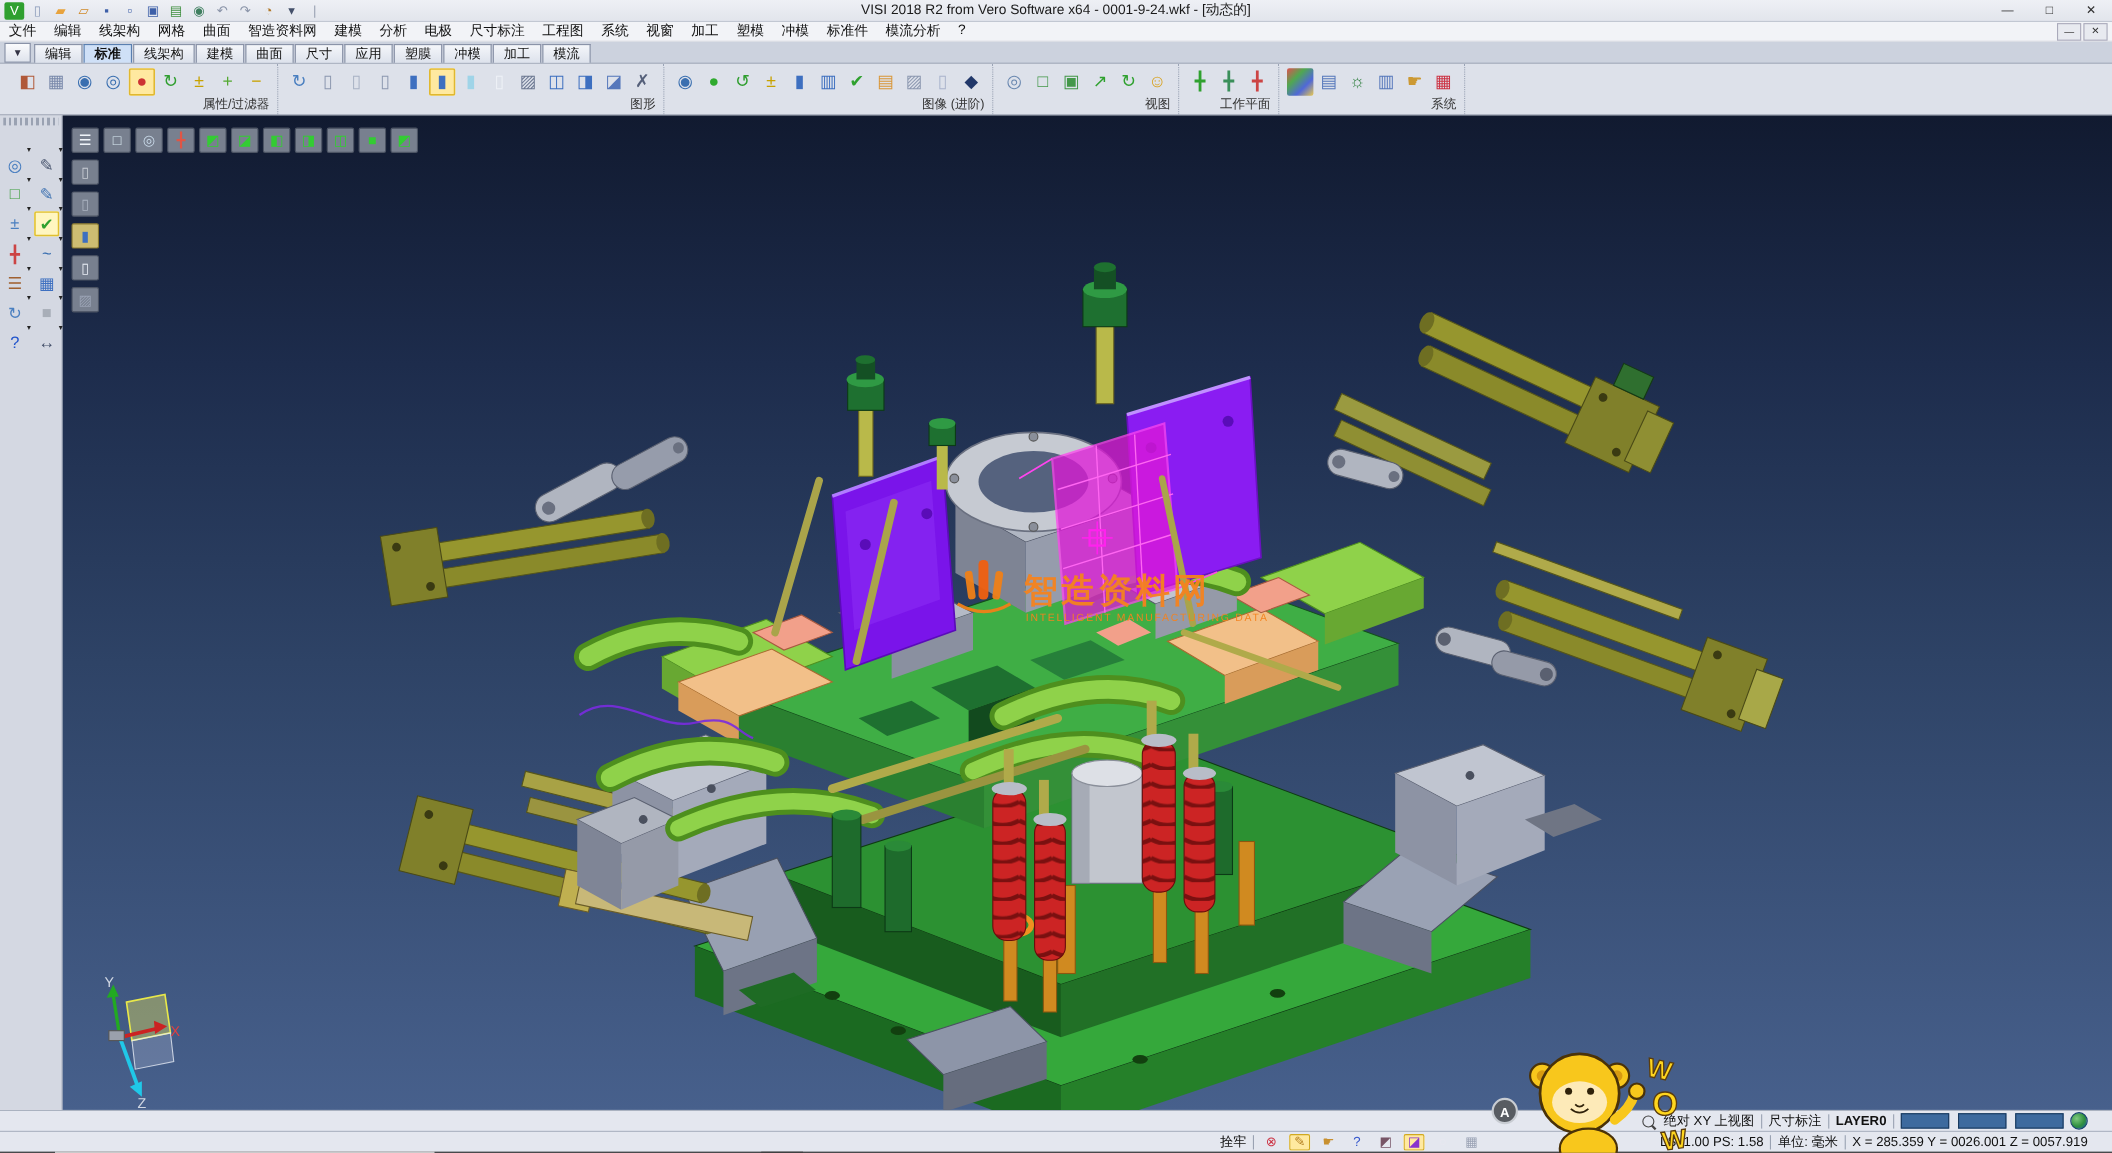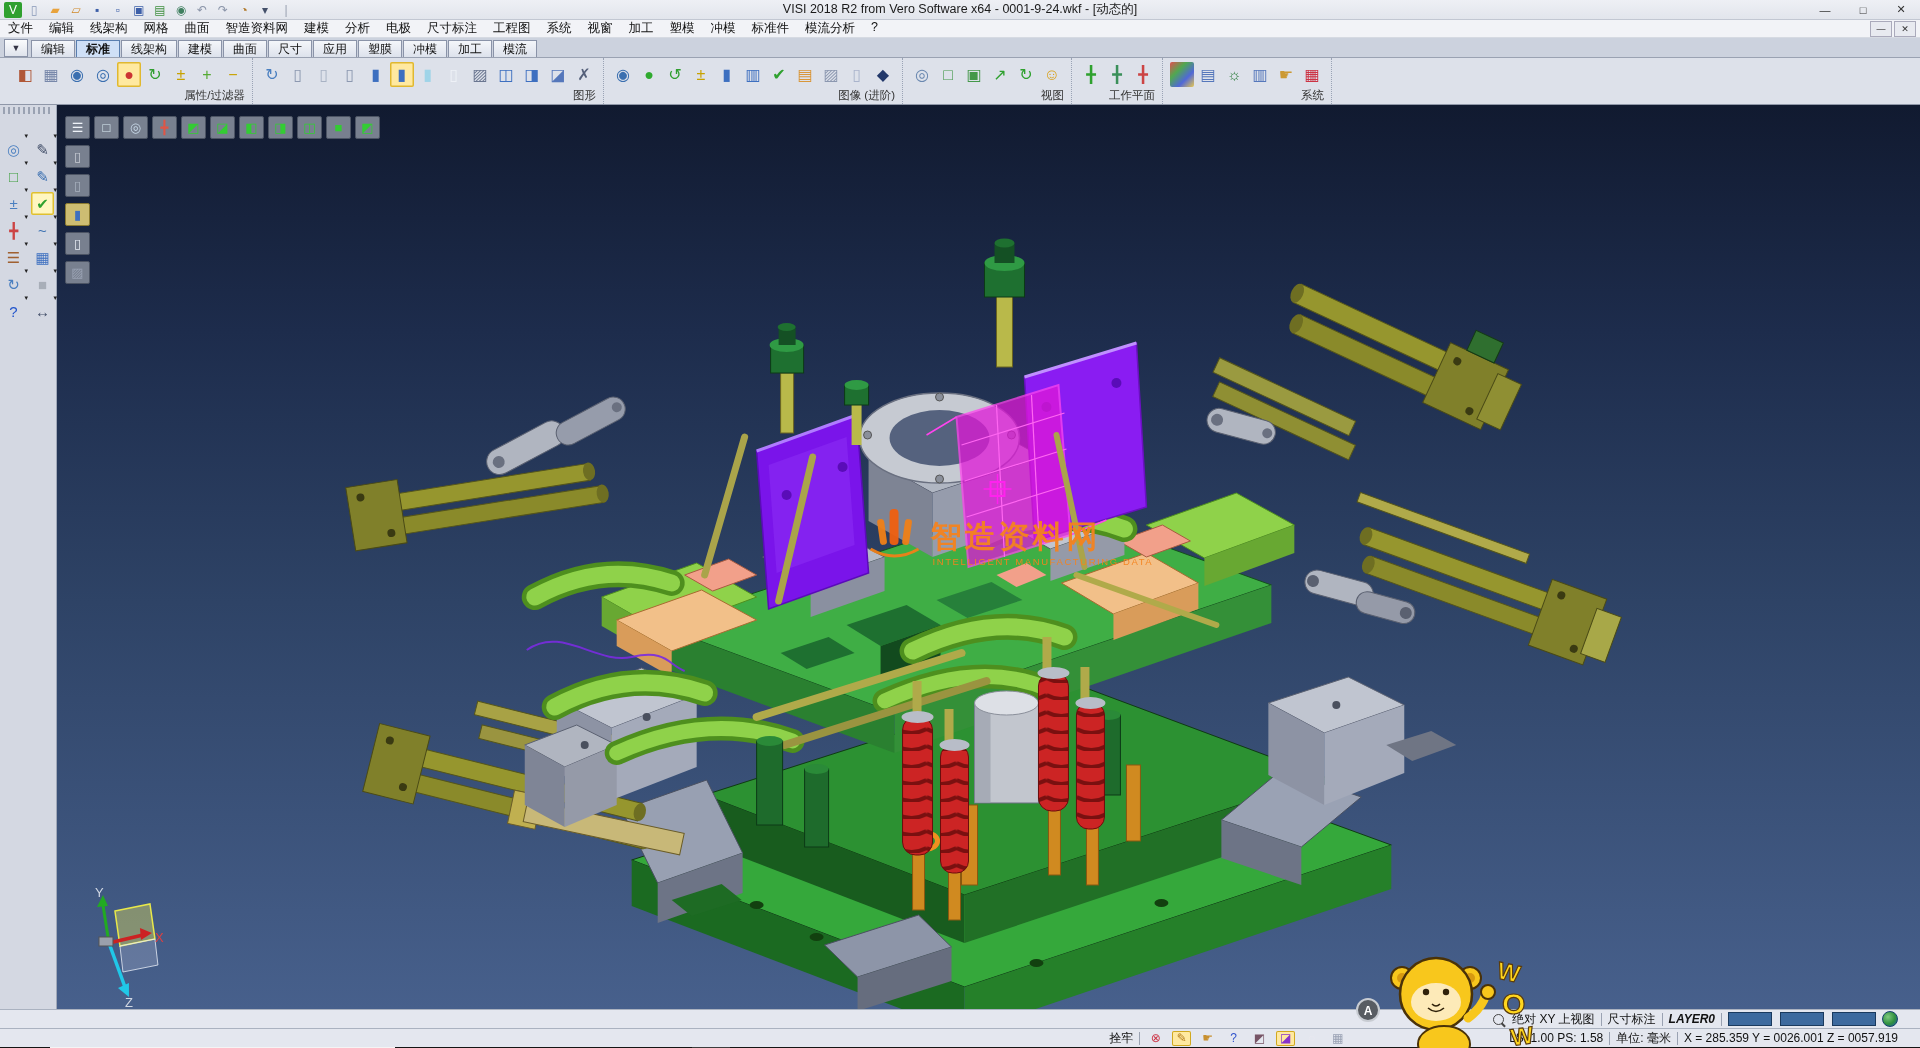--- a/index.html
+++ b/index.html
@@ -67,21 +67,21 @@
   
   .statusbar{height:18px;background:#e4e7ef;border-top:1px solid #aab2c0;display:flex;align-items:center;
     justify-content:flex-end;font-size:12px;color:#111;padding-right:22px;gap:6px;}
   .vdiv{width:1px;height:13px;background:#9aa2b2;}
   .st-icon{width:19px;height:15px;display:flex;align-items:center;justify-content:center;font-size:12px;border-radius:2px;}
   .st-icon.active{background:#ffe9a0;box-shadow:0 0 0 1px #d0a820 inset;}
   .swatch{width:42px;height:12px;background:#3d6a9e;border:1px solid #1a3a5e;}
   #globe{width:14px;height:14px;border-radius:50%;background:radial-gradient(circle at 35% 35%,#7ec97e,#2f8f3f 55%,#1a5fa8);border:1px solid #14406e;}
   #search-glyph{width:9px;height:9px;border:1.6px solid #444;border-radius:50%;position:relative;margin-right:2px;}
   #search-glyph::after{content:'';position:absolute;width:5px;height:1.6px;background:#444;transform:rotate(45deg);left:7px;top:9px;}
-  .bold{font-weight:bold;font-style:italic;}
+  .bold{font-weight:bold;}
 
   
   #taskbar{height:6px;background:#141414;position:relative;}
   #taskbar-search{position:absolute;left:50px;width:345px;height:6px;background:#f4f4f4;}
   #taskbar-app{position:absolute;left:692px;width:38px;height:6px;background:#3c3c3c;}
 
   
   #mascot{position:absolute;left:1348px;top:948px;width:190px;height:100px;z-index:60;pointer-events:none;}
 </style>
 </head>

